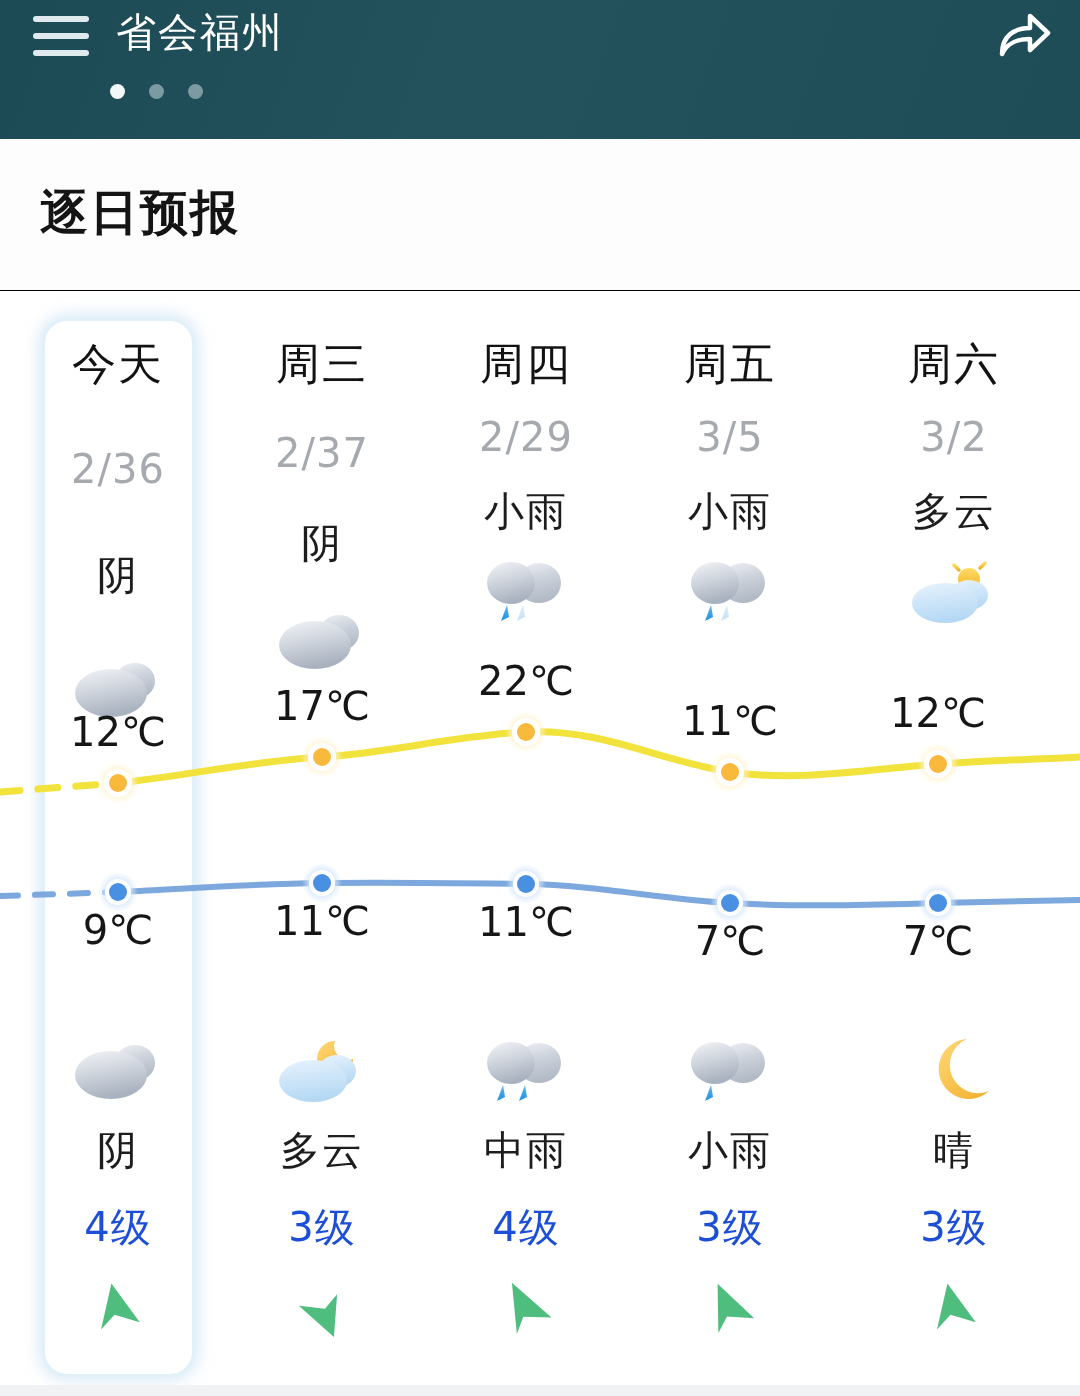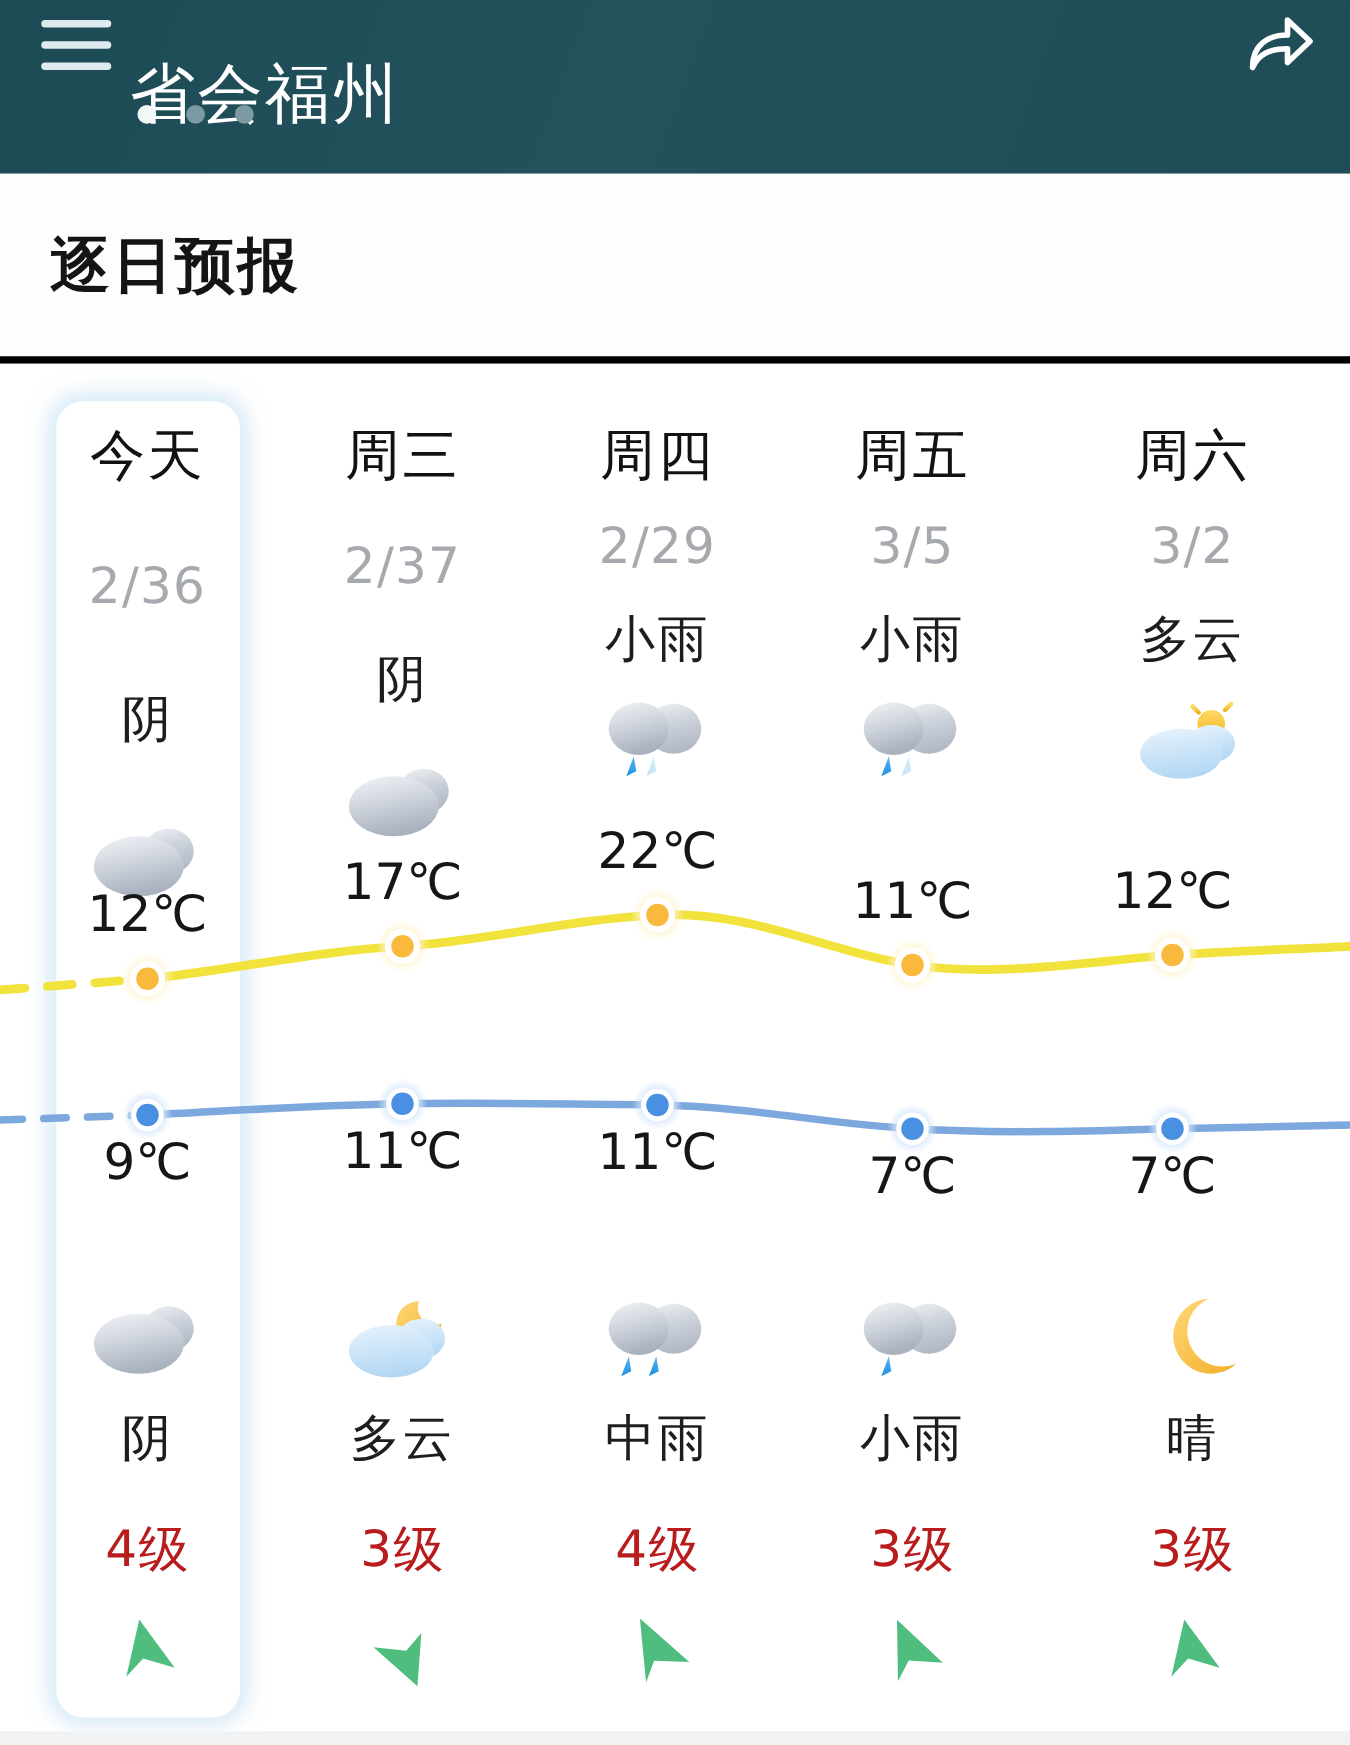--- a/index.html
+++ b/index.html
@@ -15,33 +15,33 @@
   .header {
     position: absolute; left:0; top:0; width:1080px; height:139px;
     background: linear-gradient(110deg,#1d4b55 0%,#23525c 45%,#1e4d57 100%);
   }
   .hamburger {
     position:absolute; left:33px; top:12px; width:56px; height:48px;
     display:flex; flex-direction:column; justify-content:center; gap:11px;
   }
   .hamburger span { display:block; height:6px; width:56px; background:#dfeaee; border-radius:3px; }
   .city-title {
-    position:absolute; left:104px; top:5px;
-    font-size:52px; color:#ffffff; letter-spacing:2px;
-    font-family:"DejaVu Sans","Liberation Sans",sans-serif; font-weight:400;margin-top:36px;
+    position:absolute; left:116px; top:5px;
+    font-size:40px; color:#ffffff; letter-spacing:2px;
+    font-family:"DejaVu Sans","Liberation Sans",sans-serif; font-weight:400;
   }
   .share-icon { position:absolute; right:28px; top:8px; width:58px; height:54px; }
   .dots { position:absolute; left:110px; top:84px; display:flex; gap:24px; align-items:center; }
   .dot { width:15px; height:15px; border-radius:50%; background:#7b9aa1; }
   .dot.active { background:#f2f7f8; }
 
   
   .toolbar {
     position:absolute; left:0; top:139px; width:1080px; height:152px;
-    background:#fdfdfd; border-bottom:6px solid #000000;
+    background:#fdfdfd; border-bottom:1px solid #000000;
   }
   .toolbar-title {
     position:absolute; left:40px; top:42px;
     font-size:48px; font-weight:bold; color:#141414; letter-spacing:2px;
     font-family:"DejaVu Sans","Liberation Sans",sans-serif;
   }
   .seg {
     position:absolute; left:310px; top:188px;
     width:272px; height:64px; border-radius:32px; background:#eef1f6;
     display:flex; align-items:center;
@@ -92,21 +92,21 @@
     margin-top:24px; font-size:40px; color:#1d1d1d; letter-spacing:2px;
     font-family:"DejaVu Sans","Liberation Sans",sans-serif;
   }
   .ic-day { margin-top:14px; width:110px; height:76px; }
   .ic-night { width:110px; height:80px; }
   .cond-night {
     margin-top:12px; font-size:40px; color:#1d1d1d; letter-spacing:2px;
     font-family:"DejaVu Sans","Liberation Sans",sans-serif;
   }
   .wind-lv {
-    margin-top:34px; font-size:40px; color:#b91c1c; letter-spacing:1px;
+    margin-top:22px; font-size:40px; color:#1d4ed8; letter-spacing:1px;
     font-family:"DejaVu Sans","Liberation Sans",sans-serif;
   }
   .wind-arrow { margin-top:26px; width:64px; height:62px; }
 
   .night-block { position:absolute; top:740px; width:204px;
                  display:flex; flex-direction:column; align-items:center; }
 
   
   .chart { position:absolute; left:0; top:291px; width:1080px; height:1094px; pointer-events:none; }
   .tlabel {

